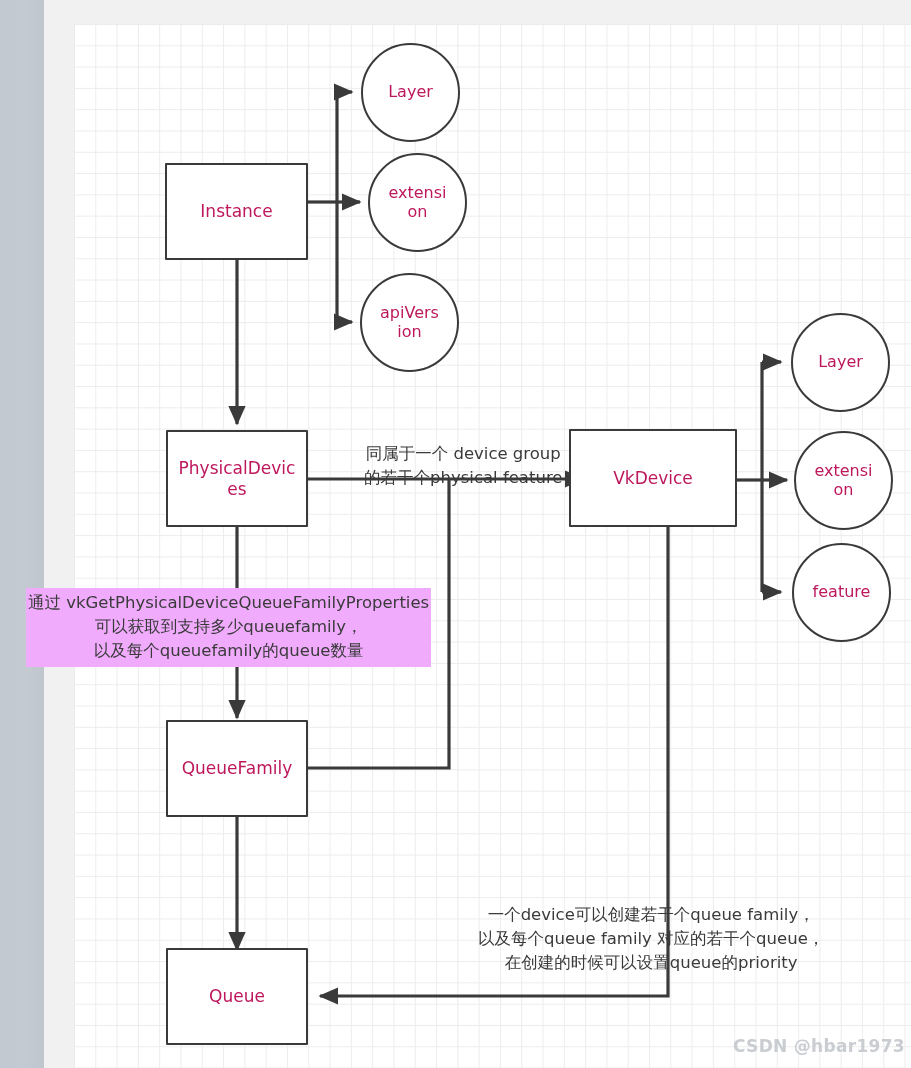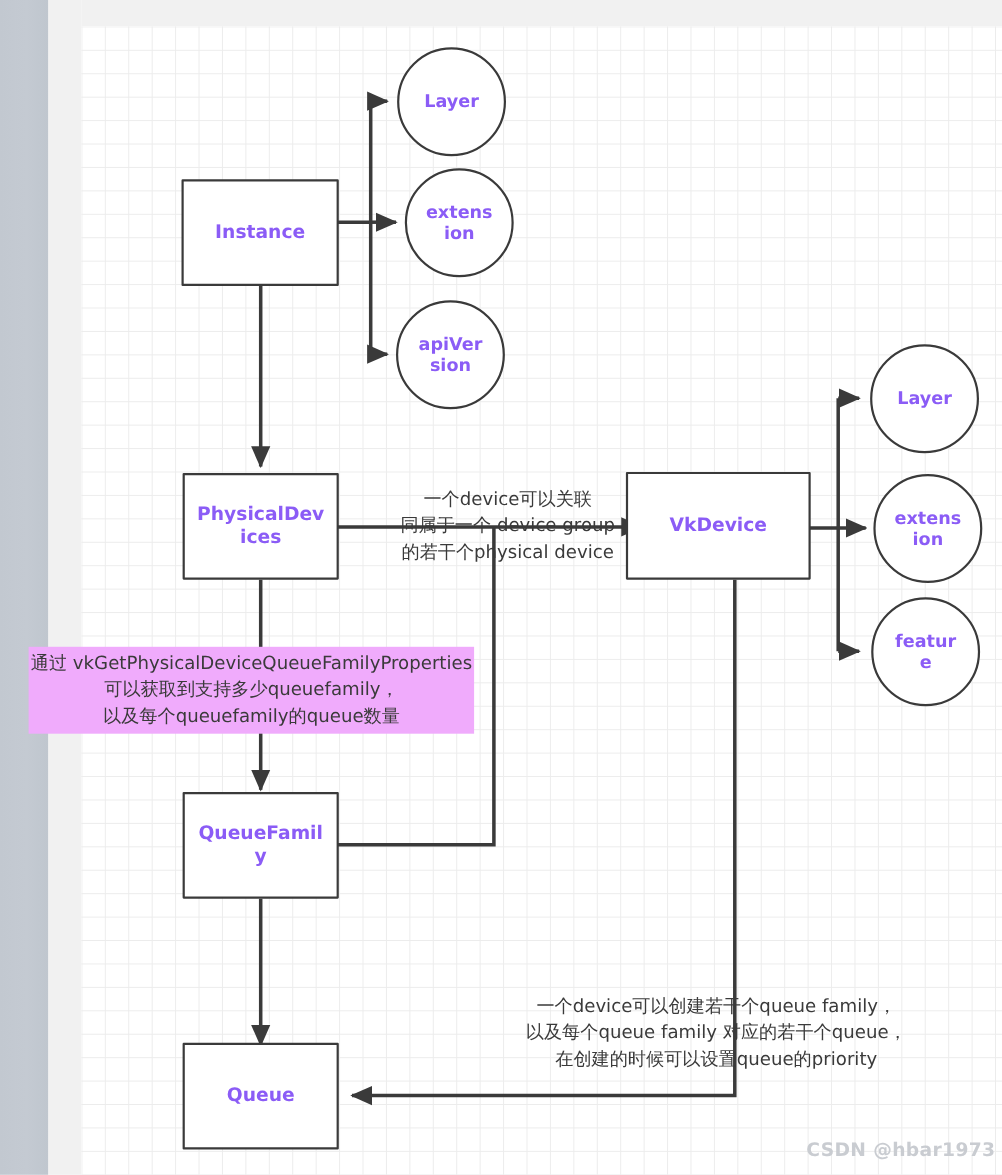--- a/index.html
+++ b/index.html
@@ -66,25 +66,24 @@
   }
 
   
   .node {
     position: absolute;
     box-sizing: border-box;
     display: flex;
     align-items: center;
     justify-content: center;
     text-align: center;
-    color: #8b5cf6;
+    color: #be185d;
     background: #ffffff;
     border: 2.5px solid #3a3a3a;
     line-height: 1.18;
-    font-weight: bold;
   }
   .node.rect {
     border-radius: 1px;
     font-size: 17px;
   }
   .node.circle {
     border-radius: 50%;
     font-size: 16px;
   }
   .node .node-label {
@@ -208,23 +207,22 @@
 
   <div class="node rect" id="node-queuefamily" style="left:166px; top:720px; width:142px; height:97px;">
     <span class="node-label">QueueFamily</span>
   </div>
 
   <div class="node rect" id="node-queue" style="left:166px; top:948px; width:142px; height:97px;">
     <span class="node-label">Queue</span>
   </div>
 
   <div class="annot" id="annot-devicegroup" style="left:364px; top:442px;">
-    <span class="line">一个device可以关联</span>
     <span class="line">同属于一个 device group</span>
-    <span class="line">的若干个physical device</span>
+    <span class="line">的若干个physical feature</span>
   </div>
 
   <div class="annot" id="annot-queuefamily" style="left:26px; top:588px;">
     <span class="line first">通过 vkGetPhysicalDeviceQueueFamilyProperties</span>
     <span class="line">可以获取到支持多少queuefamily，</span>
     <span class="line">以及每个queuefamily的queue数量</span>
   </div>
 
   <div class="annot" id="annot-queue" style="left:478px; top:903px;">
     <span class="line">一个device可以创建若干个queue family，</span>

